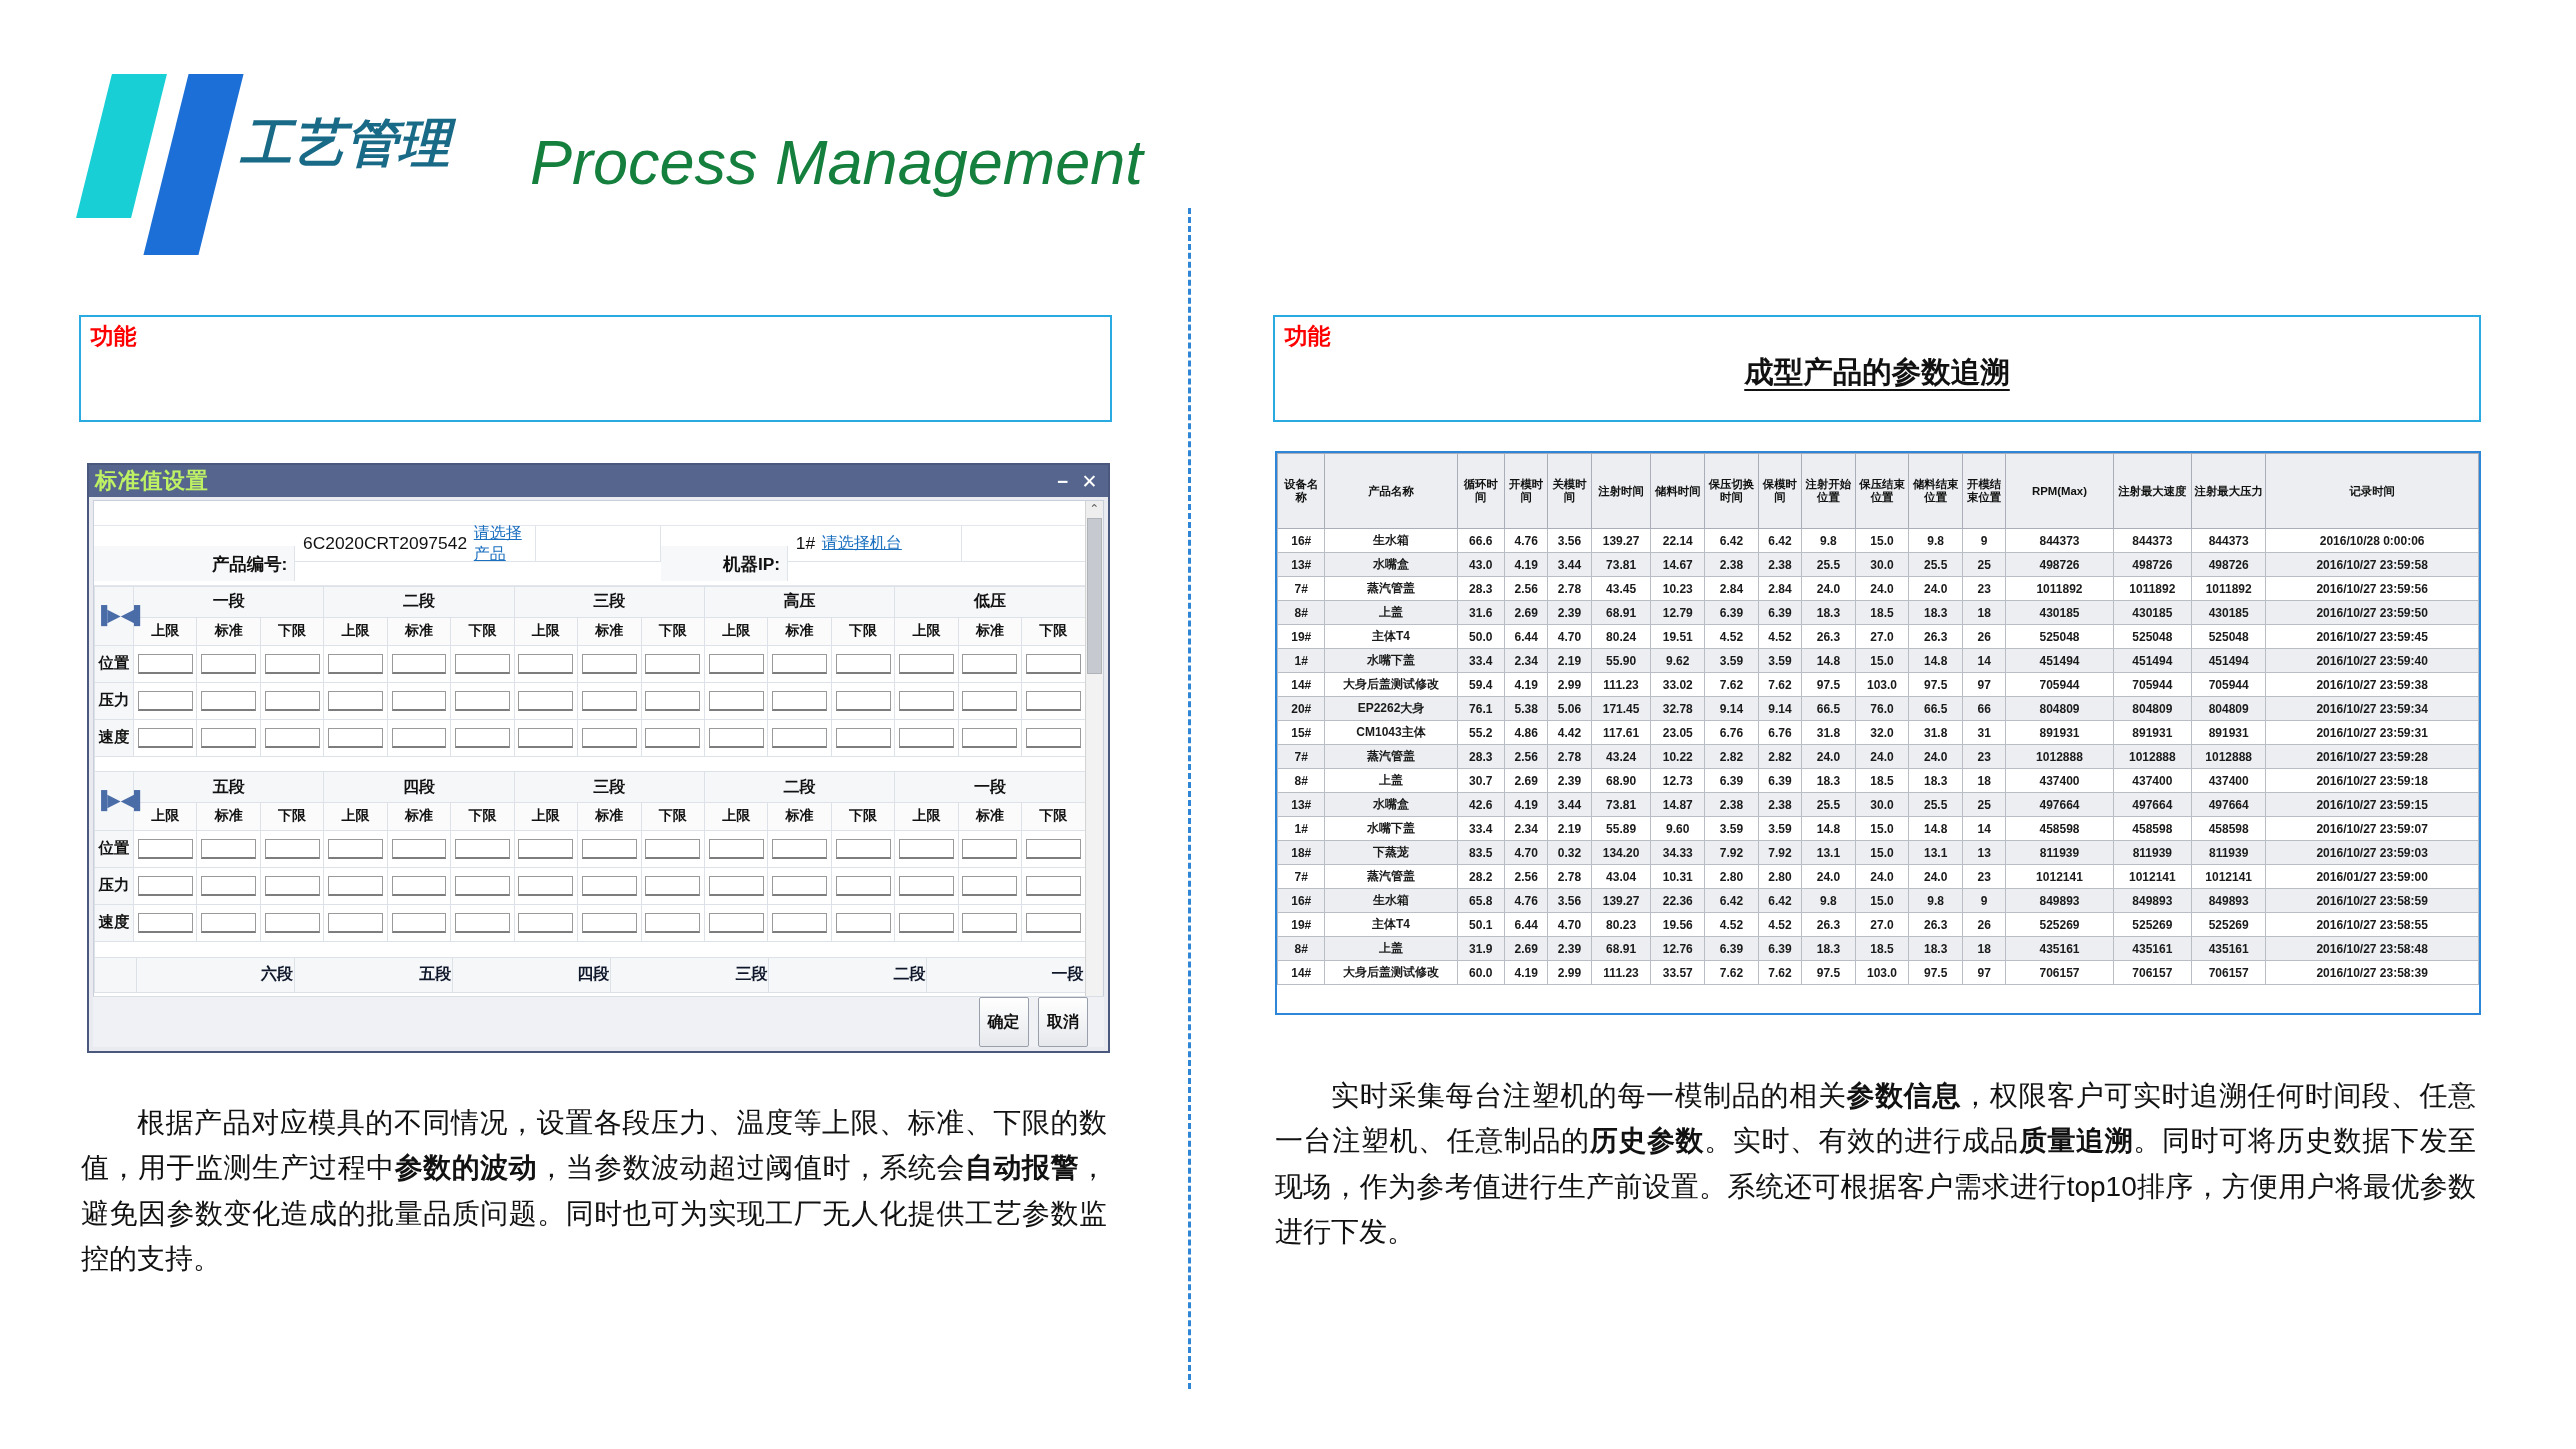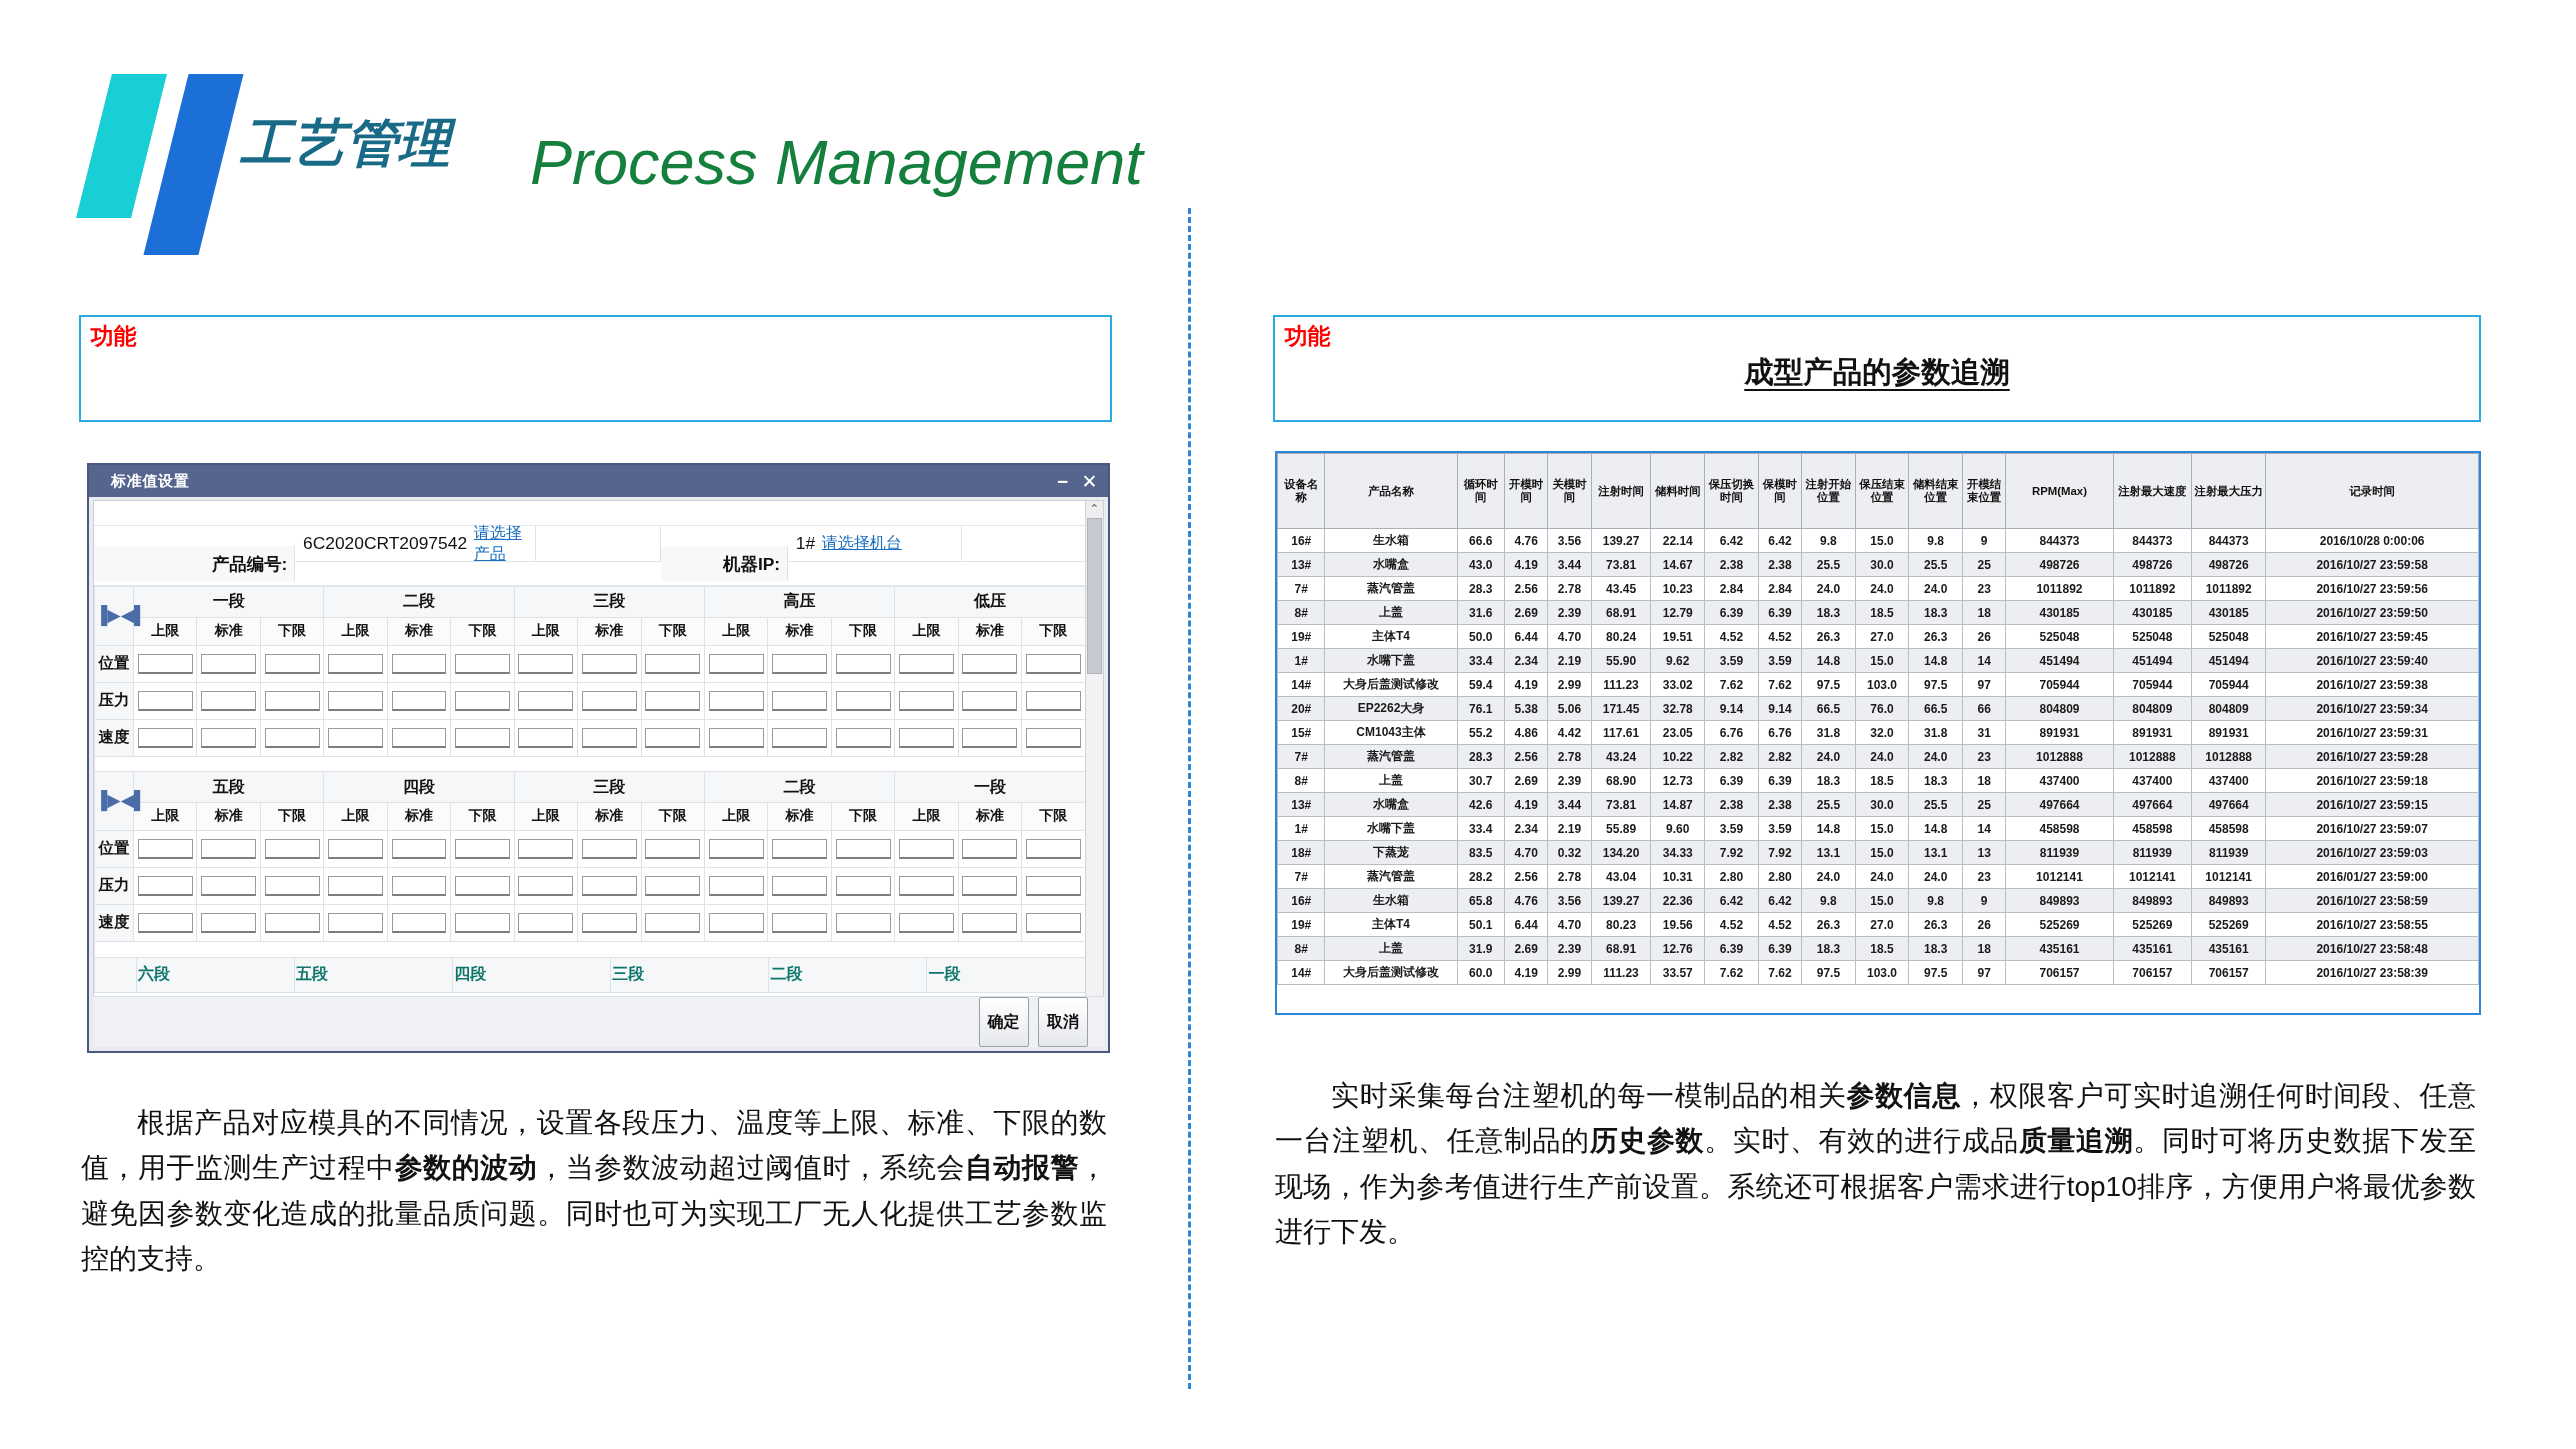--- a/index.html
+++ b/index.html
@@ -45,21 +45,21 @@
   #fn-box-right{left:1273px;top:315px;width:1208px;height:107px;}
   
   #dialog{
     position:absolute;left:87px;top:463px;width:1023px;height:590px;
     background:#e9ebf0;border:2.7px solid #49587c;box-sizing:border-box;
   }
   #dialog-titlebar{
     position:relative;height:32px;background:#55658d;
     display:flex;align-items:center;
   }
-  #dialog-title{color:#ffffff;font-size:15px;font-weight:700;margin-left:22px;letter-spacing:0.7px;}
+  #dialog-title{color:#bef264;font-size:22px;font-weight:700;margin-left:6px;letter-spacing:0.7px;}
   #dialog-winbtns{margin-left:auto;margin-right:10.7px;display:flex;gap:13.4px;align-items:center;}
   .winbtn{color:#ffffff;font-size:19px;font-weight:700;line-height:1;cursor:default;}
   #dialog-body{
     position:absolute;left:4px;top:35px;right:4px;bottom:4px;background:#ffffff;
     border:0.7px solid #c9cfdb;overflow:hidden;box-sizing:border-box;
   }
   #dialog-scroll-area{position:absolute;left:0;top:0;right:17.4px;bottom:0;overflow:hidden;background:#fff;}
   
   #info-strip{height:24px;background:#ffffff;border-bottom:0.7px solid #e3e6ec;}
   #id-row{display:flex;height:35px;border-bottom:0.7px solid #dfe3ea;background:#ffffff;}
@@ -83,21 +83,21 @@
   .pgrid .field-cell{height:36px;background:#ffffff;}
   .fieldbox{
     width:88%;height:20px;margin:0 auto;background:#fff;
     border:1.3px solid #9a9a9a;border-bottom:2px solid #7d7d7d;box-sizing:border-box;
   }
   .seg-icon{display:inline-block;color:#4a6da8;font-size:17.4px;line-height:1;}
   .sect-gap{height:14.8px;background:#ffffff;border-left:0.7px solid #dde1e8;border-right:0.7px solid #dde1e8;}
   
   #bottom-seg{width:100%;border-collapse:collapse;table-layout:fixed;}
   #bottom-seg td{border:0.7px solid #dde1e8;height:32px;background:#f6f7f9;
-    text-align:left;font-size:16px;font-weight:700;color:#0f766e;}
+    text-align:right;font-size:16px;font-weight:700;color:#0f172a;}
   
   #dialog-vscroll{
     position:absolute;right:0;top:0;width:17.4px;bottom:0;background:#f0f0f0;border-left:0.7px solid #d4d4d4;
   }
   .scroll-arrow{
     height:17.4px;line-height:17.4px;text-align:center;font-size:12px;color:#666;background:#eeeeee;
   }
   #scroll-thumb{position:absolute;left:1.3px;right:1.3px;top:17.4px;height:154px;background:#c6c9cf;border:0.7px solid #b0b3b8;}
   #scroll-track{position:absolute;left:1.3px;right:1.3px;top:173px;bottom:17.4px;background:#f2f2f2;}
   #scroll-down{position:absolute;left:0;right:0;bottom:0;}

